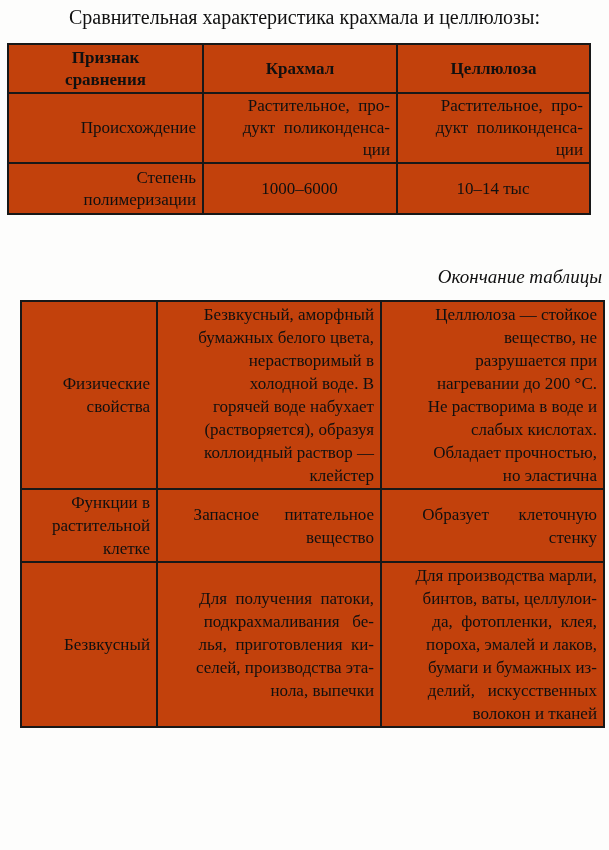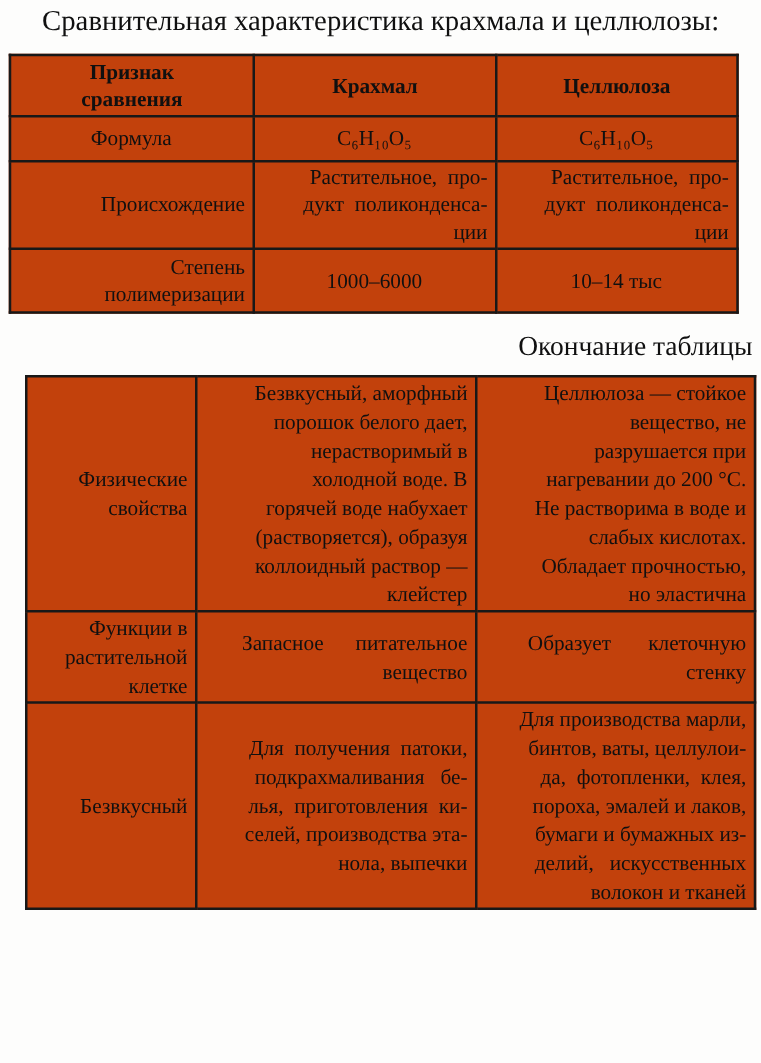--- a/index.html
+++ b/index.html
@@ -12,29 +12,30 @@
     font-family: "Liberation Serif", "DejaVu Serif", serif;
     color: #101010;
     background: #fdfdfc;
   }
   .doc-title {
     position: absolute;
     top: 5px;
     left: 0;
     width: 609px;
     text-align: center;
-    font-size: 23px;
+    font-size: 20px;
     line-height: 24px;
     white-space: pre-wrap;
   }
   .continuation-note {
     position: absolute;
     top: 265px;
     right: 7px;
-    font-size: 22px;
+    font-style: italic;
+    font-size: 19px;
     line-height: 24px;
     white-space: pre-wrap;
   }
   table.tbl {
     position: absolute;
     border-collapse: collapse;
     table-layout: fixed;
     background: #c2410c;
   }
   table.tbl th, table.tbl td {
@@ -70,25 +71,20 @@
     <col style="width:194px">
     <col style="width:193px">
   </colgroup>
   <tbody>
     <tr style="height:49px">
       <th>Признак
 сравнения</th>
       <th>Крахмал</th>
       <th>Целлюлоза</th>
     </tr>
-    <tr style="height:36px">
-      <td class="c">Формула</td>
-      <td class="c">C₆H₁₀O₅</td>
-      <td class="c">C₆H₁₀O₅</td>
-    </tr>
     <tr style="height:70px">
       <td>Происхождение</td>
       <td>Растительное,  про-
 дукт  поликонденса-
 ции</td>
       <td>Растительное,  про-
 дукт  поликонденса-
 ции</td>
     </tr>
     <tr style="height:51px">
@@ -106,21 +102,21 @@
   <colgroup>
     <col style="width:136px">
     <col style="width:224px">
     <col style="width:223px">
   </colgroup>
   <tbody>
     <tr style="height:185px">
       <td>Физические
 свойства</td>
       <td>Безвкусный, аморфный
-порошок белого дает,
+бумажных белого цвета,
 нерастворимый в
 холодной воде. В
 горячей воде набухает
 (растворяется), образуя
 коллоидный раствор —
 клейстер</td>
       <td>Целлюлоза — стойкое
 вещество, не
 разрушается при
 нагревании до 200 °C.

